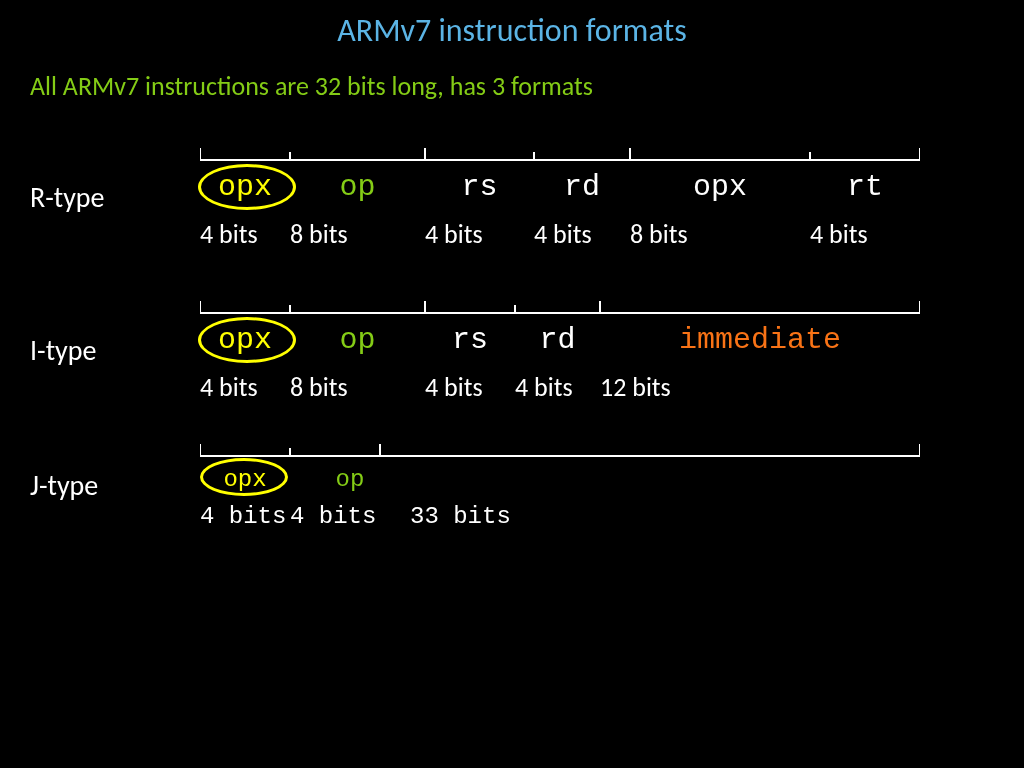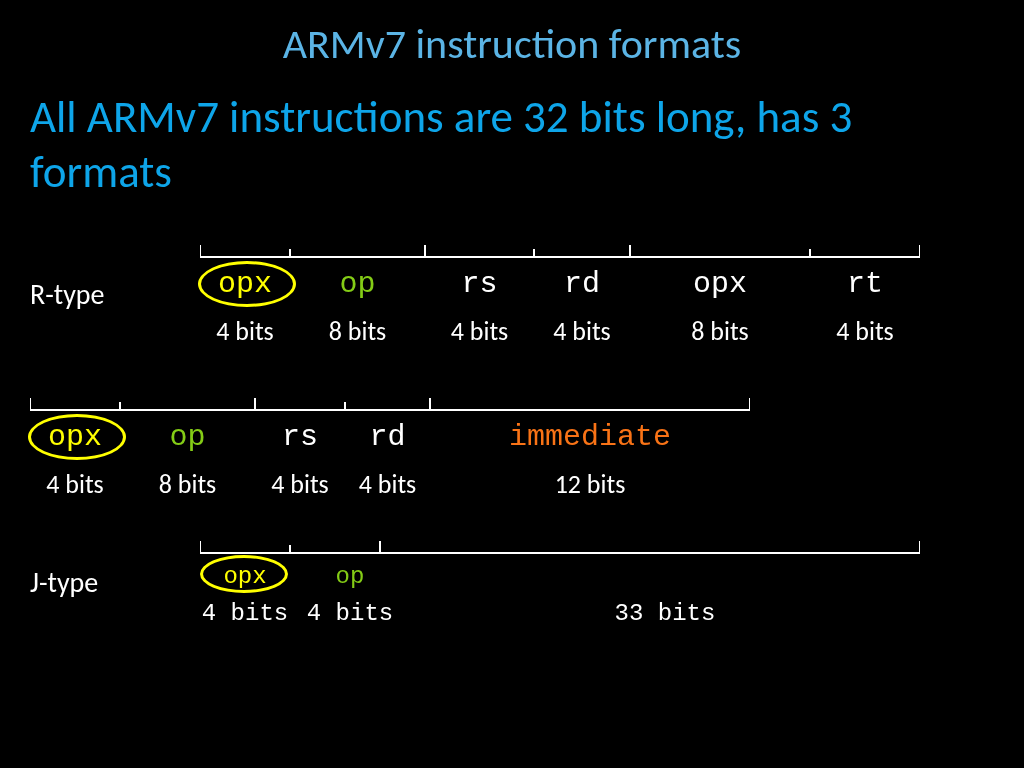--- a/index.html
+++ b/index.html
@@ -7,28 +7,28 @@
     padding: 0;
     width: 1024px;
     height: 768px;
     background: #000;
     color: #fff;
     font-family: Calibri, Arial, sans-serif;
     overflow: hidden;
   }
   .title {
     color: #5bb4e5;
-    font-size: 42px;
+    font-size: 32px;
     text-align: center;
-    padding-top: 18px;
+    padding-top: 11px;
     font-weight: 400;
   }
   .subtitle {
-    color: #0ea5e9;
-    font-size: 45px;
+    color: #84cc16;
+    font-size: 26px;
     padding: 20px 30px 10px 30px;
   }
   .format-block {
     display: flex;
     align-items: flex-start;
     padding-left: 30px;
     margin-top: 30px;
   }
   .format-label {
     color: #fff;
@@ -64,21 +64,21 @@
     font-family: Calibri, Arial, sans-serif;
     font-size: 26px;
     color: #fff;
     margin-top: 14px;
   }
   .bits-row.mono {
     font-family: "Courier New", monospace;
     font-size: 24px;
   }
   .bits-row .seg {
-    text-align: center;
+    text-align: left;
   }
   .opx { color: #ffff00; }
   .op  { color: #84cc16; }
   .reg { color: #fff; }
   .imm { color: #f97316; }
   .ellipse {
     position: absolute;
     border: 3px solid #ffff00;
     border-radius: 50%;
     pointer-events: none;
@@ -118,20 +118,21 @@
       <div class="seg" style="width:135px">8 bits</div>
       <div class="seg" style="width:109px">4 bits</div>
       <div class="seg" style="width:96px">4 bits</div>
       <div class="seg" style="width:180px">8 bits</div>
       <div class="seg" style="width:110px">4 bits</div>
     </div>
   </div>
 </div>
 
 <div class="format-block" style="margin-top:45px">
+  <div class="format-label">I-type</div>
   <div class="format-body rel">
     <svg width="720" height="20">
       <line class="ruler" x1="0" y1="18" x2="720" y2="18"></line>
       <line class="ruler" x1="0" y1="6" x2="0" y2="18"></line>
       <line class="ruler" x1="90" y1="10" x2="90" y2="18"></line>
       <line class="ruler" x1="225" y1="6" x2="225" y2="18"></line>
       <line class="ruler" x1="315" y1="10" x2="315" y2="18"></line>
       <line class="ruler" x1="400" y1="6" x2="400" y2="18"></line>
       <line class="ruler" x1="720" y1="6" x2="720" y2="18"></line>
     </svg>

